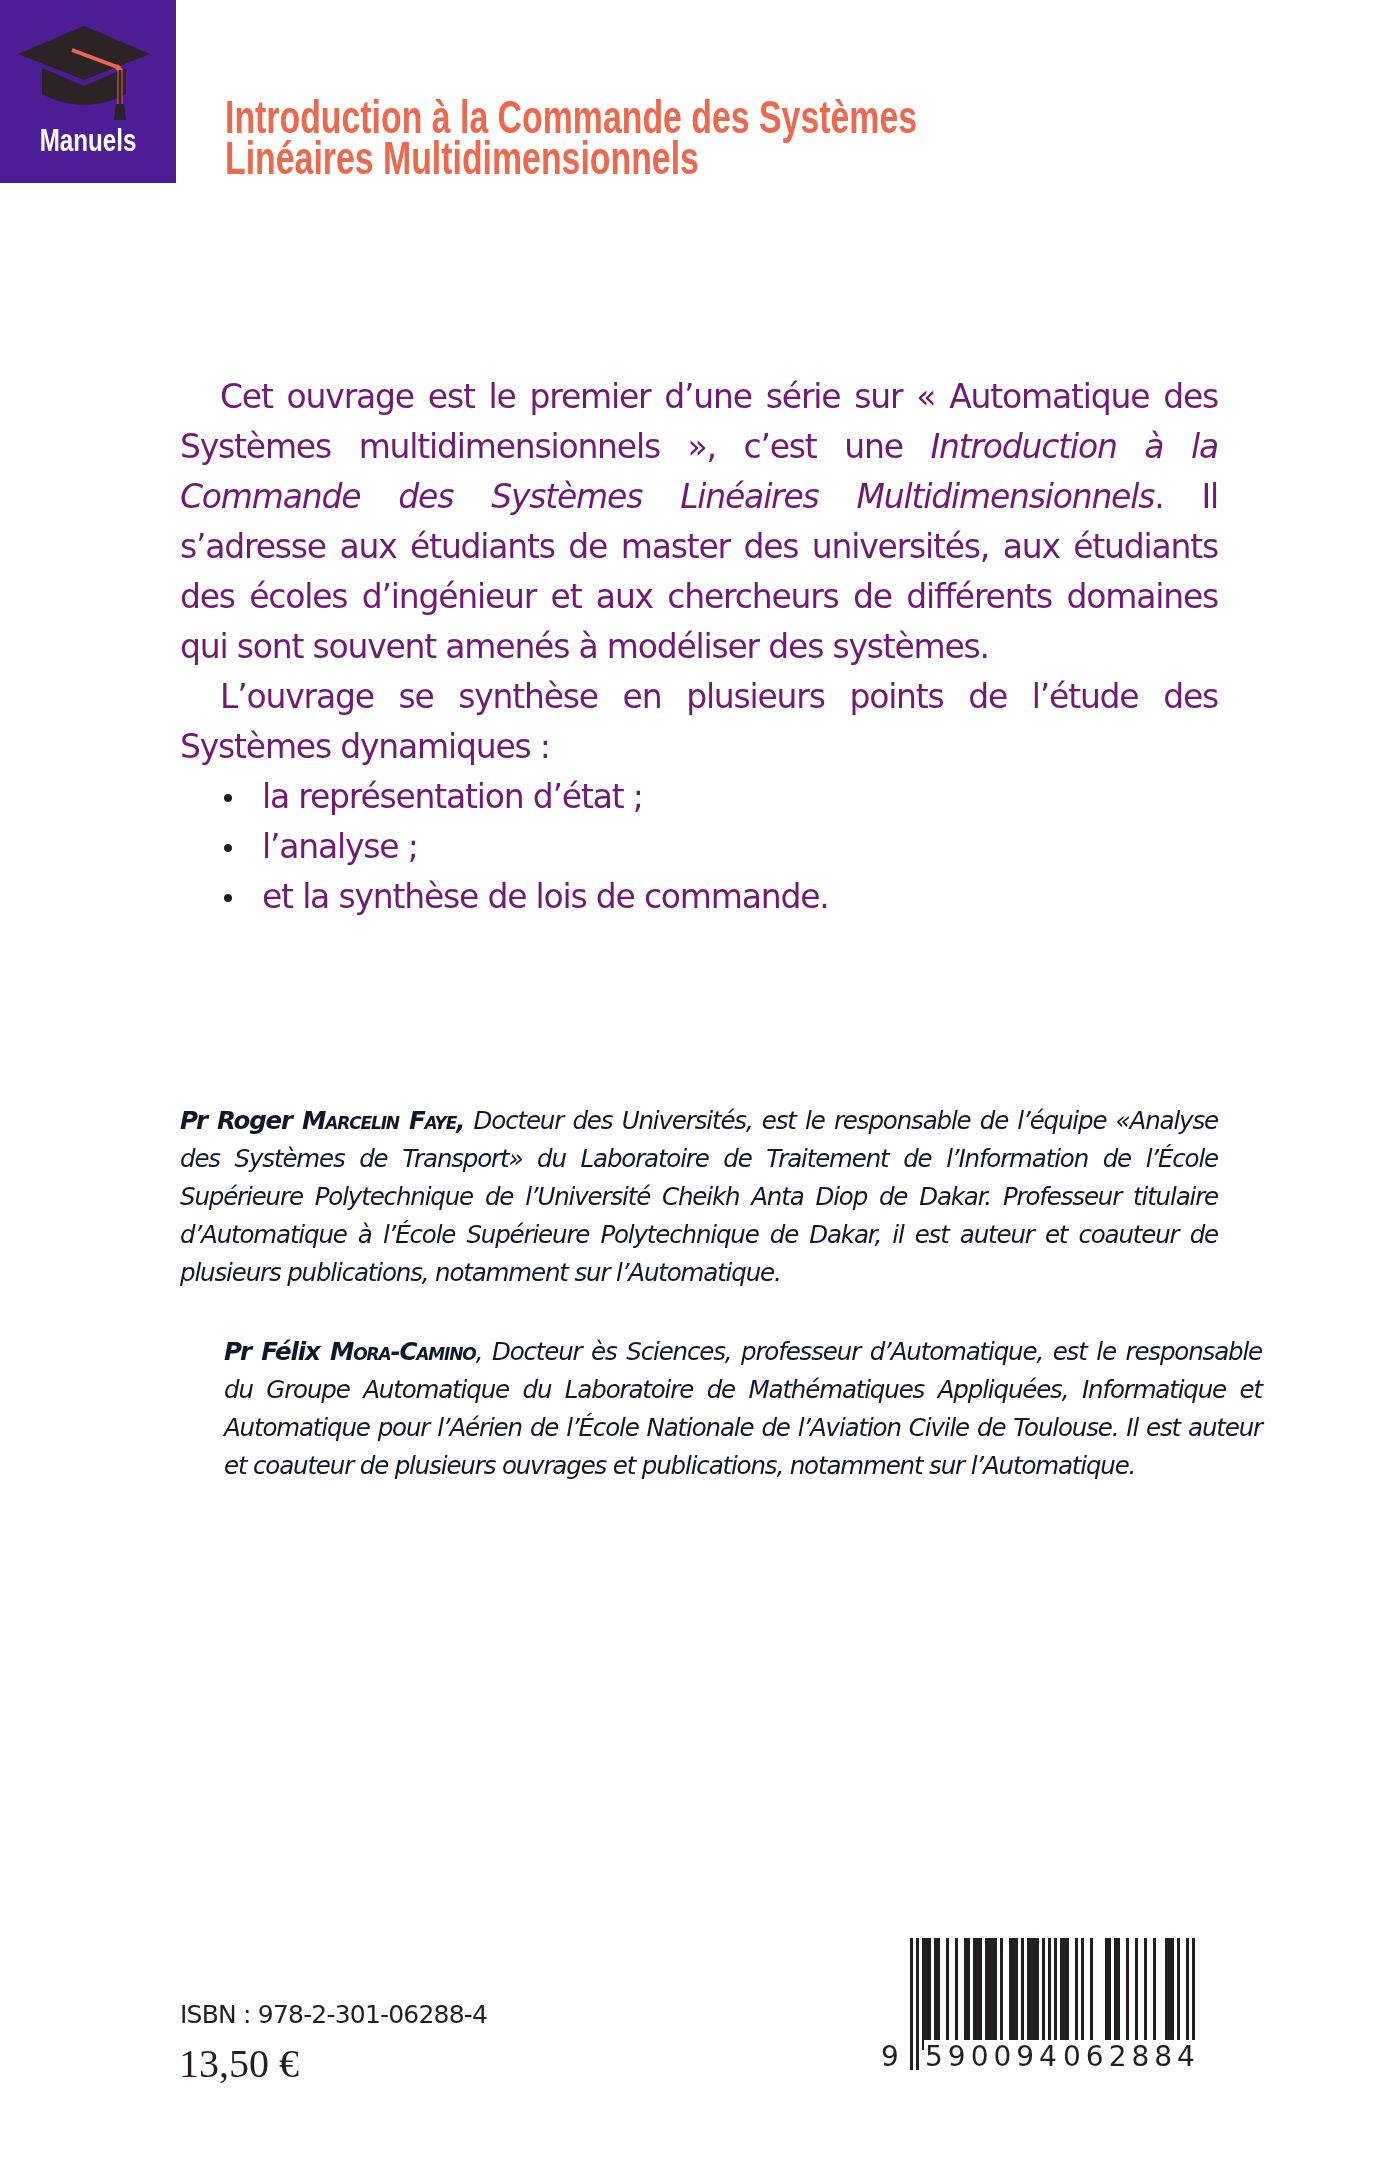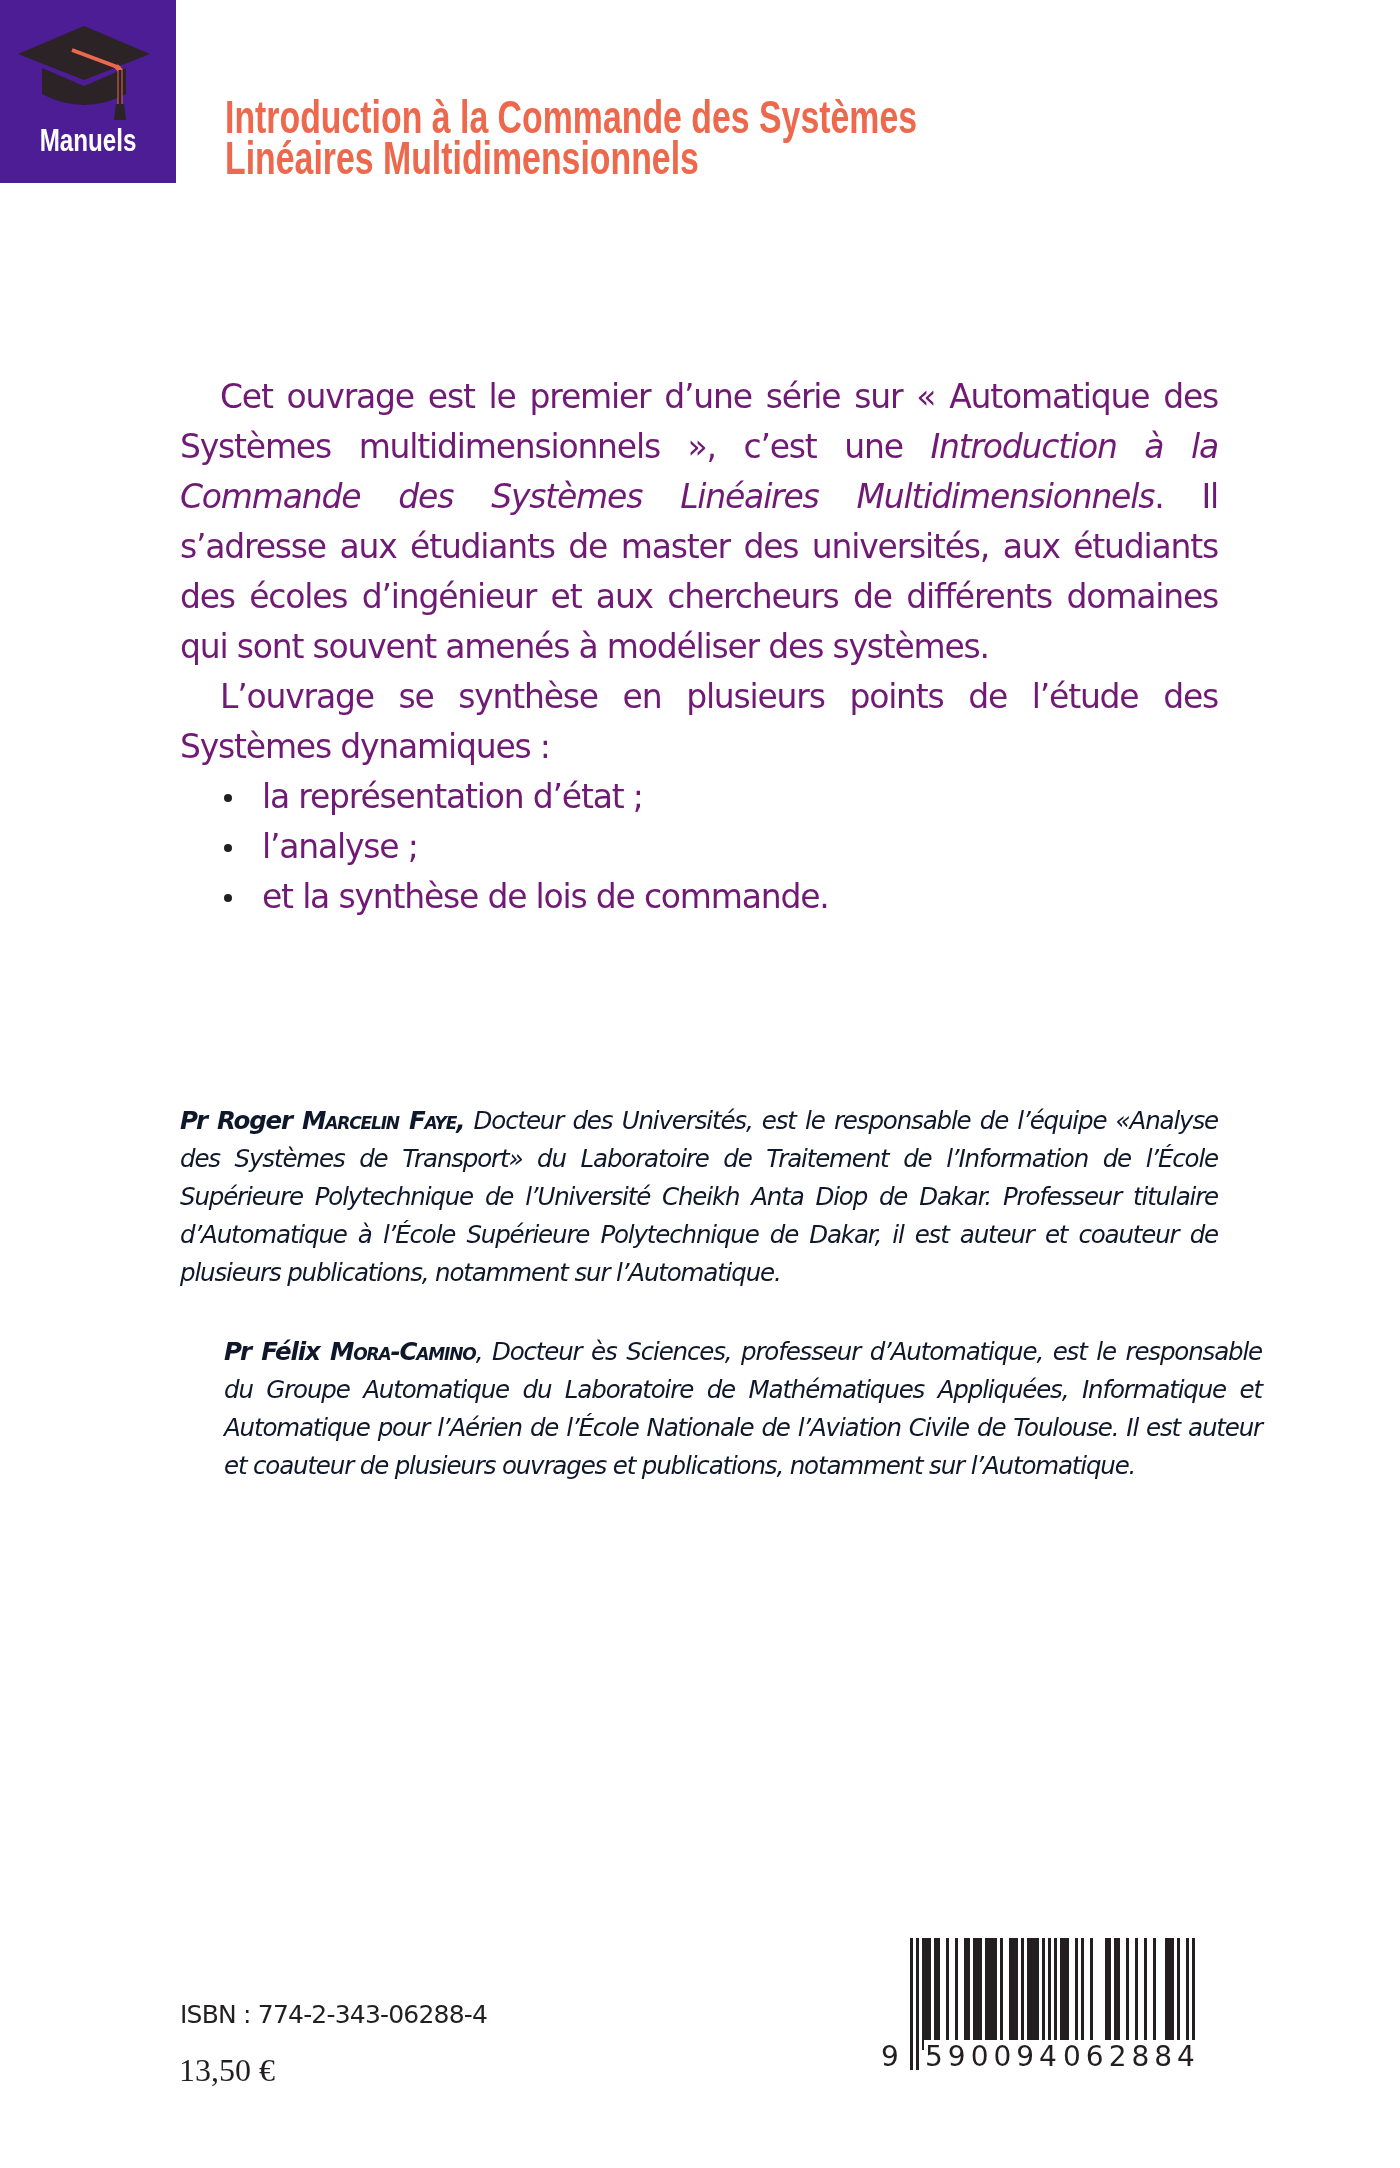--- a/index.html
+++ b/index.html
@@ -44,21 +44,21 @@
   .bio .sc { font-variant: small-caps; }
   .bio1 { top: 1102px; }
   .bio2 { top: 1333px; margin-left: 44px; }
   .isbn {
     position: absolute; left: 180px; top: 2000px;
     font-family: "DejaVu Sans", sans-serif; font-size: 25px; color: #231f20;
     letter-spacing: -0.8px;
   }
   .price {
     position: absolute; left: 179px; top: 2040px;
-    font-family: "Liberation Serif", serif; font-size: 32px; color: #231f20; margin-top: 12px;
+    font-family: "Liberation Serif", serif; font-size: 40px; color: #231f20;
   }
   .barcode {
     position: absolute; left: 880px; top: 1938px; width: 320px; height: 135px;
   }
   .barcode-bars { position: absolute; left: 30px; top: 0; height: 132px; display: flex; align-items: flex-start; }
   .barcode-digits {
     position: absolute; left: 0; top: 102px; width: 320px; height: 30px;
     font-family: "DejaVu Sans", sans-serif; font-size: 28px; color: #231f20;
   }
   .barcode-digits span { position: absolute; top: 0; background: #fff; padding: 0 1px; }
@@ -99,21 +99,21 @@
 </div>
 
 <div class="bio bio1">
   <span class="name"><span>Pr Roger </span><span class="sc">Marcelin Faye,</span></span><span> Docteur des Universités, est le responsable de l’équipe «Analyse des Systèmes de Transport» du Laboratoire de Traitement de l’Information de l’École Supérieure Polytechnique de l’Université Cheikh Anta Diop de Dakar. Professeur titulaire d’Automatique à l’École Supérieure Polytechnique de Dakar, il est auteur et coauteur de plusieurs publications, notamment sur l’Automatique.</span>
 </div>
 
 <div class="bio bio2">
   <span class="name"><span>Pr Félix </span><span class="sc">Mora-Camino</span></span><span>, Docteur ès Sciences, professeur d’Automatique, est le responsable du Groupe Automatique du Laboratoire de Mathématiques Appliquées, Informatique et Automatique pour l’Aérien de l’École Nationale de l’Aviation Civile de Toulouse. Il est auteur et coauteur de plusieurs ouvrages et publications, notamment sur l’Automatique.</span>
 </div>
 
-<div class="isbn">ISBN : 774-2-343-06288-4</div>
+<div class="isbn">ISBN : 978-2-301-06288-4</div>
 <div class="price">13,50 €</div>
 
 <div class="barcode">
   <svg class="barcode-bars" width="290" height="132" viewBox="0 0 290 132">
     <g fill="#231f20">
       <rect x="0" y="0" width="3" height="132"></rect>
         <rect x="6" y="0" width="3" height="132"></rect>
       <rect x="12" y="0" width="9" height="112"></rect>
         <rect x="24" y="0" width="6" height="112"></rect>
       <rect x="36" y="0" width="3" height="112"></rect>

